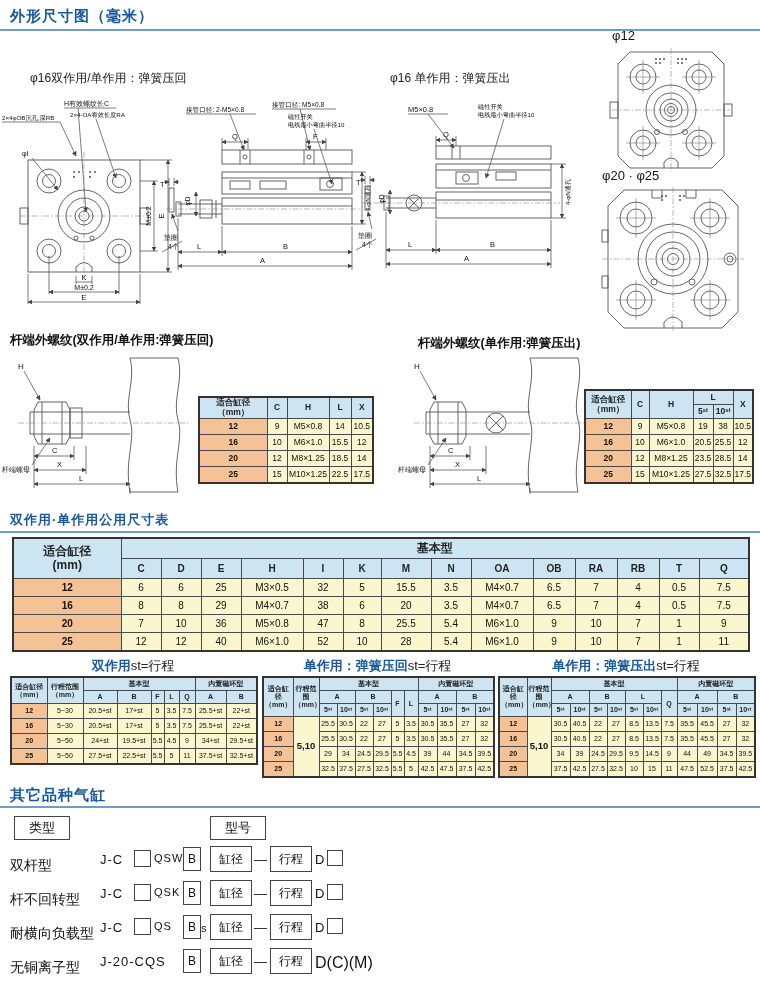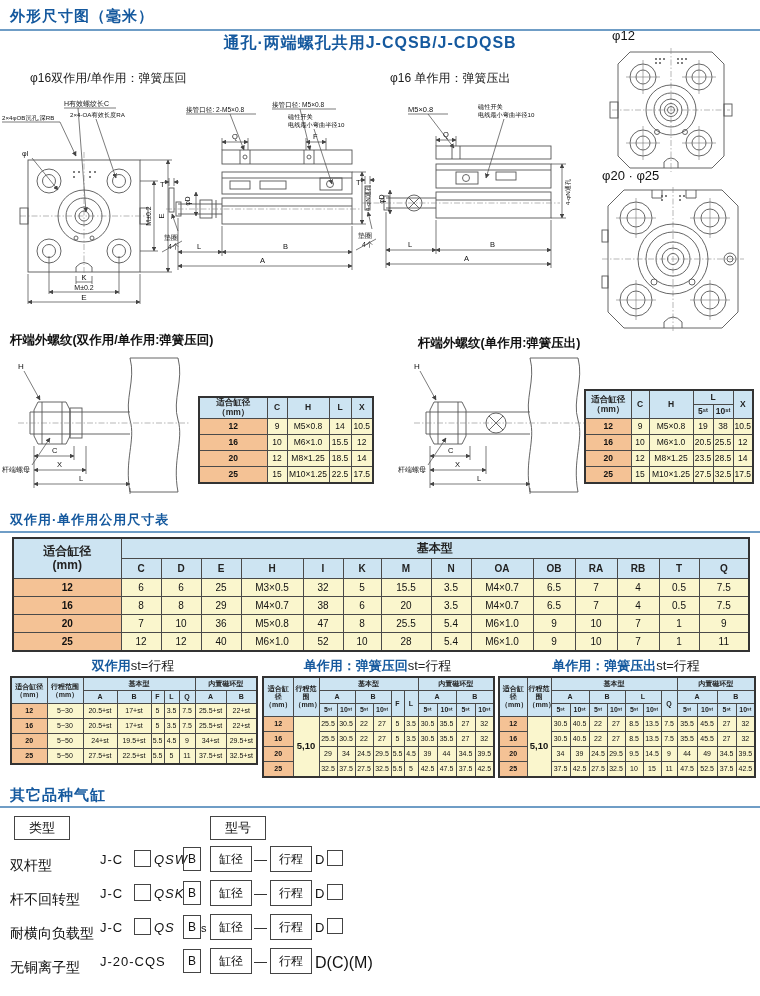--- a/index.html
+++ b/index.html
@@ -30,21 +30,21 @@
   .t-small{font-size:7px;width:246px;}   .t-small th{height:12px;}.t-small td{height:14px;}
   .t-small td[rowspan]{font-size:9.5px;font-weight:bold;}
   .t-b{width:231px;} .t-c{width:256px;}
   
   .box-label{position:absolute;border:1.5px solid #444;font-size:13px;padding:2px 14px;color:#111;}
   .mrow{position:absolute;left:0;width:760px;height:30px;}
   .mrow span{position:absolute;}
   .m-name{left:10px;top:12px;font-size:14px;}
   .m-prefix{left:100px;top:7px;font-size:13px;letter-spacing:1px;}
   .m-ebox{left:134px;top:5px;width:15px;height:15px;border:1.2px solid #444;}
-  .m-code{left:154px;top:7px;font-size:13px;letter-spacing:1px;font-style:italic;}
+  .m-code{left:154px;top:7px;font-size:11px;letter-spacing:1px;}
   .m-bbox{left:183px;top:2px;width:16px;height:22px;border:1.2px solid #444;
           display:flex;align-items:center;justify-content:center;font-size:12px;}
   .m-s{left:201px;top:9px;font-size:11px;}
   .m-bore{left:210px;top:1px;width:40px;height:24px;border:1.2px solid #444;
           display:flex;align-items:center;justify-content:center;font-size:12px;}
   .m-dash{left:254px;top:7px;font-size:13px;}
   .m-stroke{left:270px;top:1px;width:40px;height:24px;border:1.2px solid #444;
           display:flex;align-items:center;justify-content:center;font-size:12px;}
   .m-d{left:315px;top:7px;font-size:13px;}
   .m-dbox{left:327px;top:5px;width:14px;height:14px;border:1.2px solid #444;}
@@ -65,21 +65,20 @@
     <marker id="ar" viewBox="0 0 10 10" refX="9" refY="5" markerWidth="7" markerHeight="7" orient="auto-start-reverse">
       <path d="M0,0 L10,5 L0,10 z" fill="#444"></path>
     </marker>
   </defs>
 </svg>
 
 <div class="page">
 
   <div class="sec-head" style="left:10px;top:7px">外形尺寸图（毫米）</div>
   <div class="rule" style="top:29px"></div>
-  <div class="main-title">通孔·两端螺孔共用J-CQSB/J-CDQSB</div>
   <div class="variant" style="left:30px;top:70px">φ16双作用/单作用：弹簧压回</div>
   <div class="variant" style="left:390px;top:70px">φ16 单作用：弹簧压出</div>
 
   <div class="phi-label" style="left:612px;top:28px">φ12</div>
   <svg class="abs" style="left:596px;top:46px" width="150" height="128" viewBox="0 0 150 128">
     <polygon class="ln" points="34,6 116,6 128,18 128,110 116,122 34,122 22,110 22,18"></polygon>
     <line class="cl" x1="75" y1="2" x2="75" y2="126"></line>
     <line class="cl" x1="16" y1="64" x2="134" y2="64"></line>
     <g class="ln">
       <circle cx="47" cy="31" r="13"></circle>

